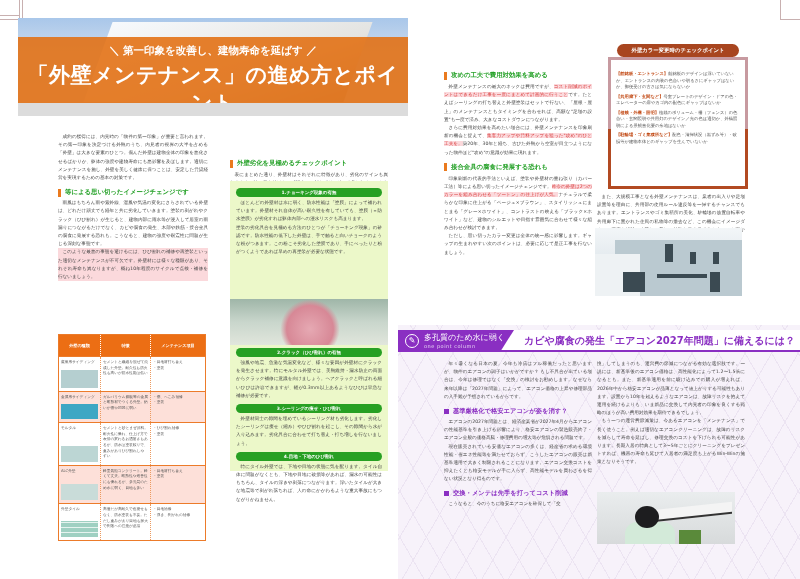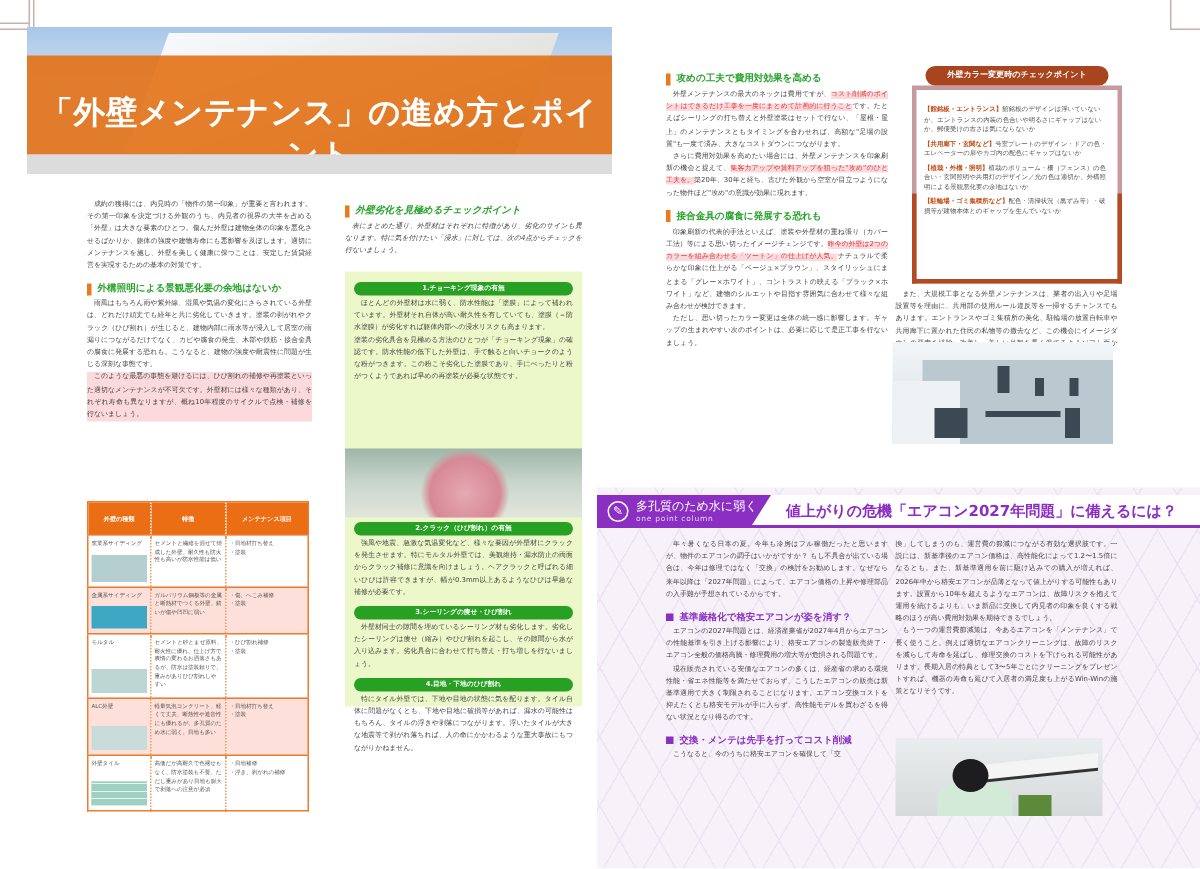--- a/index.html
+++ b/index.html
@@ -4,21 +4,21 @@
 <style>
   * { box-sizing: border-box; margin: 0; padding: 0; }
   html, body { width: 800px; height: 579px; background: #ffffff; overflow: hidden; }
   body { position: relative; font-family: "DejaVu Sans", sans-serif; color: #333; }
   .abs { position: absolute; }
   .crop { position: absolute; border-color: #c0a8a8; }
   .txt { font-size: 4.6px; line-height: 8.2px; color: #444; text-align: justify; }
   .ind { text-indent: 1em; }
   .hl { background: #fbd9dc; }
   .hlr { color: #d83a3a; }
-  .sechead { font-size: 6.4px; font-weight: bold; color: #27a22a; display: flex; align-items: center; gap: 4px; }
+  .sechead { font-size: 6.4px; font-weight: bold; color: #27a22a; display: flex; align-items: center; gap: 4px; margin-top: 23px; }
   .sechead .bar { width: 3px; height: 8px; background: #ea7a1e; display: inline-block; }
   .purphead { font-size: 6.3px; font-weight: bold; color: #8a2fc2; display: flex; align-items: center; gap: 4px; }
   .purphead .sq { width: 5px; height: 5px; background: #8a2fc2; display: inline-block; }
 
   
   .hero { left: 18px; top: 18px; width: 390px; height: 98px; overflow: hidden; background: linear-gradient(180deg,#a9c7ea 0%,#c7d8ec 30%,#d8dbe0 100%); }
   .hero .roof { position:absolute; left:80px; top:4px; width:260px; height:80px; background: linear-gradient(160deg,#ffffff 0%,#e9e6e0 60%,#b9b2a8 100%); transform: skewX(-20deg); opacity:.9; }
   .hero .band { position:absolute; left:0; top:19px; width:390px; height:66px; background: rgba(226,110,16,0.88); }
   .hero .sub { position:absolute; left:0; top:26px; width:390px; text-align:center; color:#fff; font-size:10.5px; font-weight:bold; }
   .hero .main { position:absolute; left:0; top:43px; width:390px; text-align:center; color:#fff; font-size:21px; font-weight:bold; letter-spacing:0.5px; }
@@ -76,29 +76,30 @@
 <div class="crop" style="left:22px;top:0;height:20px;border-left:1px solid #c8b0b0;"></div>
 <div class="crop" style="left:0;top:19px;width:22px;border-top:1px solid #c8b0b0;"></div>
 <div class="crop" style="left:780px;top:0;height:20px;border-left:1px solid #c8b0b0;"></div>
 <div class="crop" style="left:780px;top:19px;width:20px;border-top:1px solid #c8b0b0;"></div>
 <div class="crop" style="left:780px;top:562px;height:17px;border-left:1px solid #c8b0b0;"></div>
 <div class="crop" style="left:780px;top:560px;width:20px;border-top:1px solid #c8b0b0;"></div>
 
 <div class="abs hero">
   <div class="roof"></div>
   <div class="band"></div>
+  <div class="sub">＼ 第一印象を改善し、建物寿命を延ばす ／</div>
   <div class="main">「外壁メンテナンス」の進め方とポイント</div>
   <div class="floor"></div>
 </div>
 
 <div class="abs" style="left:58px;top:133px;width:150px;">
   <p class="txt ind">成約の獲得には、内見時の「物件の第一印象」が重要と言われます。その第一印象を決定づける外観のうち、内見者の視界の大半を占める「外壁」は大きな要素のひとつ。傷んだ外壁は建物全体の印象を悪化させるばかりか、躯体の強度や建物寿命にも悪影響を及ぼします。適切にメンテナンスを施し、外壁を美しく健康に保つことは、安定した賃貸経営を実現するための基本の対策です。</p>
   <div class="sechead" style="margin-top:6px;">
     <span class="bar"></span>
-    <span>外構照明による景観悪化要の余地はないか</span>
+    <span>等による思い切ったイメージチェンジです</span>
   </div>
   <p class="txt ind" style="margin-top:2px;">雨風はもちろん雨や紫外線、湿風や気温の変化にさらされている外壁は、どれだけ頑丈でも経年と共に劣化していきます。塗装の剥がれやクラック（ひび割れ）が生じると、建物内部に雨水等が浸入して居室の雨漏りにつながるだけでなく、カビや腐食の発生、木部や鉄筋・接合金具の腐食に発展する恐れも。こうなると、建物の強度や耐震性に問題が生じる深刻な事態です。</p>
   <p class="txt ind hl">このような最悪の事態を避けるには、ひび割れの補修や再塗装といった適切なメンテナンスが不可欠です。外壁材には様々な種類があり、それぞれ寿命も異なりますが、概ね10年程度のサイクルで点検・補修を行ないましょう。</p>
 </div>
 
 <table class="abs mtable">
   <thead>
     <tr>
       <th style="width:42px">外壁の種類</th>
       <th style="width:50px">特徴</th>
@@ -147,21 +148,21 @@
           <div>外壁タイル</div>
           <div class="swatch" style="height:16px;margin-top:8px;background:repeating-linear-gradient(0deg,#9fd0c2 0 4px,#e6f3ef 4px 5px),#9fd0c2"></div>
         </td>
       <td>高価だが高耐久で色褪せもなく、防水塗装も不要。ただし重みがあり目地も膨大で剥落への注意が必須</td>
       <td style="white-space:pre-line">・目地補修
 ・浮き、剥がれの補修</td>
     </tr>
   </tbody>
 </table>
 
-<div class="abs" style="left:230px;top:136px;width:158px;font-style:italic;">
+<div class="abs" style="left:230px;top:136px;width:158px;">
   <div class="sechead">
     <span class="bar"></span>
     <span>外壁劣化を見極めるチェックポイント</span>
   </div>
   <p class="txt ind" style="margin-top:3px;">表にまとめた通り、外壁材はそれぞれに特徴があり、劣化のサインも異なります。特に気を付けたい「浸水」に対しては、次の4点からチェックを行ないましょう。</p>
 </div>
 
 <div class="abs greenbox">
   <div style="padding:7px 6px 0 6px;">
     <div class="pill">1.チョーキング現象の有無</div>
@@ -222,21 +223,21 @@
 </div>
 
 <div class="abs purpbg"></div>
 <div class="abs purplines"></div>
 <div class="abs colbar"></div>
 <div class="abs coltag">
   <div class="pen">✎</div>
   <div class="ja">多孔質のため水に弱く</div>
   <div class="en">one point column</div>
 </div>
-<div class="abs coltitle">値上がりの危機「エアコン2027年問題」に備えるには？</div>
+<div class="abs coltitle">カビや腐食の発生「エアコン2027年問題」に備えるには？</div>
 
 <div class="abs" style="left:444px;top:360px;width:148px;">
   <p class="txt ind">年々暑くなる日本の夏。今年も冷房はフル稼働だったと思いますが、物件のエアコンの調子はいかがですか？ もし不具合が出ている場合は、今年は修理ではなく「交換」の検討をお勧めします。なぜなら来年以降は「2027年問題」によって、エアコン価格の上昇や修理部品の入手難が予想されているからです。</p>
   <div class="purphead" style="margin-top:6px;">
     <span class="sq"></span>
     <span>基準厳格化で格安エアコンが姿を消す？</span>
   </div>
   <p class="txt ind" style="margin-top:2px;">エアコンの2027年問題とは、経済産業省が2027年4月からエアコンの性能基準を引き上げる影響により、格安エアコンの製造販売終了・エアコン全般の価格高騰・修理費用の増大等が危惧される問題です。</p>
   <p class="txt ind">現在販売されている安価なエアコンの多くは、経産省の求める環境性能・省エネ性能等を満たせておらず、こうしたエアコンの販売は新基準適用で大きく制限されることになります。エアコン交換コストを抑えたくとも格安モデルが手に入らず、高性能モデルを買わざるを得ない状況となり得るのです。</p>
   <div class="purphead" style="margin-top:5px;">

